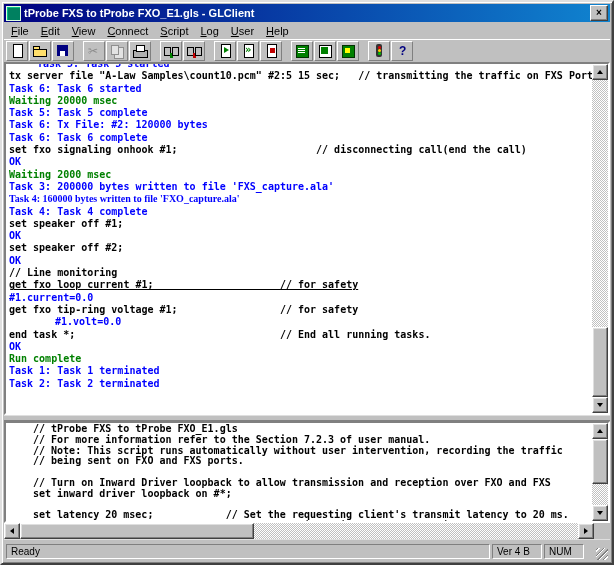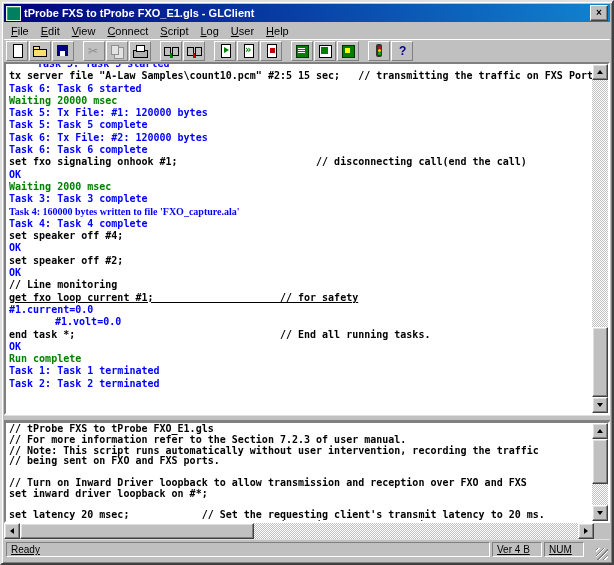--- a/index.html
+++ b/index.html
@@ -65,21 +65,21 @@
   
   .content{flex:1;display:flex;flex-direction:column;min-height:0;}
   .pane{position:relative;background:#fff;border:2px solid;border-color:#808080 #fff #fff #808080;overflow:hidden;box-sizing:border-box;}
   .pane-top{flex:0 0 353px;}
   .splitter{flex:0 0 6px;background:#c0c0c0;border-top:1px solid #dfdfdf;border-bottom:1px solid #808080;box-sizing:border-box;}
   .pane-bottom{flex:1;}
   .lines{padding:1px 0 0 3px;}
   .lines-top{margin-top:-7px;}
   .ln{font:bold 10px "DejaVu Sans Mono",monospace;white-space:pre;}
   .lines-top .ln{line-height:12.3px;}
-  .lines-bottom .ln{line-height:10.8px;}
+  .lines-bottom .ln{line-height:10.8px;margin-left:24px;}
   
   .vscroll{position:absolute;top:0;right:0;bottom:0;width:16px;z-index:2;
     background:#c0c0c0;
     background-image:repeating-conic-gradient(#ffffff 0% 25%, #c0c0c0 0% 50%);background-size:2px 2px;}
   .sbtn{position:absolute;width:16px;height:16px;background:#c0c0c0;border:1px solid;
     border-color:#fff #404040 #404040 #fff;box-shadow:inset -1px -1px 0 #808080,inset 1px 1px 0 #dfdfdf;
     display:flex;align-items:center;justify-content:center;box-sizing:border-box;}
   .vscroll .sbtn.up{top:0;left:0;}
   .vscroll .sbtn.down{bottom:0;left:0;}
   .thumb{position:absolute;left:0;width:16px;background:#c0c0c0;border:1px solid;
@@ -89,21 +89,21 @@
   .hscroll .sbtn.left{left:0;top:0;}
   .hscroll .sbtn.right{right:16px;top:0;}
   .thumb-h{position:absolute;top:0;left:16px;width:234px;height:16px;background:#c0c0c0;border:1px solid;
     border-color:#fff #404040 #404040 #fff;box-shadow:inset -1px -1px 0 #808080,inset 1px 1px 0 #dfdfdf;box-sizing:border-box;}
   .corner{position:absolute;right:0;top:0;width:16px;height:16px;background:#c0c0c0;}
   .a-up{width:0;height:0;border-left:3px solid transparent;border-right:3px solid transparent;border-bottom:4px solid #000;}
   .a-down{width:0;height:0;border-left:3px solid transparent;border-right:3px solid transparent;border-top:4px solid #000;}
   .a-left{width:0;height:0;border-top:3px solid transparent;border-bottom:3px solid transparent;border-right:4px solid #000;}
   .a-right{width:0;height:0;border-top:3px solid transparent;border-bottom:3px solid transparent;border-left:4px solid #000;}
   
-  .statusbar{flex:0 0 18px;display:flex;align-items:flex-start;gap:2px;padding:2px 2px 1px 2px;font-size:10px;position:relative;border-top:1px solid #dfdfdf;text-decoration:underline;}
+  .statusbar{flex:0 0 18px;display:flex;align-items:center;gap:2px;padding:2px 2px 1px 2px;font-size:10px;position:relative;border-top:1px solid #dfdfdf;}
   .sb-panel{height:13px;border:1px solid;border-color:#808080 #fff #fff #808080;padding:0 4px;
     display:flex;align-items:center;box-sizing:content-box;color:#000;}
   .sb-msg{flex:1;}
   .sb-ver{width:40px;}
   .sb-num{width:30px;}
   .sb-gap{width:8px;}
   .sb-grip{width:12px;height:12px;align-self:flex-end;
     background:repeating-linear-gradient(-45deg,transparent 0 2px,#fff 2px 3px,#808080 3px 4px);}
 </style>
 </head>
@@ -185,37 +185,37 @@
     </div>
 
   <div class="content">
 
     <div class="pane pane-top">
       <div class="lines lines-top">
           <div class="ln" style="color: rgb(0, 0, 255); margin-left: 28px;">Task 5: Task 5 started</div>
           <div class="ln" style="color: rgb(0, 0, 0);">tx server file "A-Law Samples\count10.pcm" #2:5 15 sec;   // transmitting the traffic on FXS Port</div>
           <div class="ln" style="color: rgb(0, 0, 255);">Task 6: Task 6 started</div>
           <div class="ln" style="color: rgb(0, 128, 0);">Waiting 20000 msec</div>
-          <div class="ln" style="color: rgb(0, 0, 255);">Task 5: Tx File: #1: 120000 bytes</div>
           <div class="ln" style="color: rgb(0, 0, 255);">Task 5: Task 5 complete</div>
           <div class="ln" style="color: rgb(0, 0, 255);">Task 6: Tx File: #2: 120000 bytes</div>
           <div class="ln" style="color: rgb(0, 0, 255);">Task 6: Task 6 complete</div>
           <div class="ln" style="color: rgb(0, 0, 0);">set fxo signaling onhook #1;                       // disconnecting call(end the call)</div>
           <div class="ln" style="color: rgb(0, 0, 255);">OK</div>
           <div class="ln" style="color: rgb(0, 128, 0);">Waiting 2000 msec</div>
-          <div class="ln" style="color: rgb(0, 0, 255);">Task 3: Task 3 complete</div>
+          <div class="ln" style="color: rgb(0, 0, 255);">Task 3: 200000 bytes written to file 'FXS_capture.ala'</div>
           <div class="ln" style="color: rgb(0, 0, 255); font-family: Liberation Serif, serif;">Task 4: 160000 bytes written to file 'FXO_capture.ala'</div>
           <div class="ln" style="color: rgb(0, 0, 255);">Task 4: Task 4 complete</div>
-          <div class="ln" style="color: rgb(0, 0, 0);">set speaker off #4;</div>
+          <div class="ln" style="color: rgb(0, 0, 0);">set speaker off #1;</div>
           <div class="ln" style="color: rgb(0, 0, 255);">OK</div>
           <div class="ln" style="color: rgb(0, 0, 0);">set speaker off #2;</div>
           <div class="ln" style="color: rgb(0, 0, 255);">OK</div>
           <div class="ln" style="color: rgb(0, 0, 0);">// Line monitoring</div>
           <div class="ln" style="color: rgb(0, 0, 0); text-decoration: underline;">get fxo loop current #1;                     // for safety</div>
           <div class="ln" style="color: rgb(0, 0, 255);">#1.current=0.0</div>
+          <div class="ln" style="color: rgb(0, 0, 0);">get fxo tip-ring voltage #1;                 // for safety</div>
           <div class="ln" style="color: rgb(0, 0, 255); padding-left: 46px;">#1.volt=0.0</div>
           <div class="ln" style="color: rgb(0, 0, 0);">end task *;                                  // End all running tasks.</div>
           <div class="ln" style="color: rgb(0, 0, 255);">OK</div>
           <div class="ln" style="color: rgb(0, 128, 0);">Run complete</div>
           <div class="ln" style="color: rgb(0, 0, 255);">Task 1: Task 1 terminated</div>
           <div class="ln" style="color: rgb(0, 0, 255);">Task 2: Task 2 terminated</div>
         </div>
       <div class="vscroll">
         <div class="sbtn up">
             <span class="a-up"></span>

